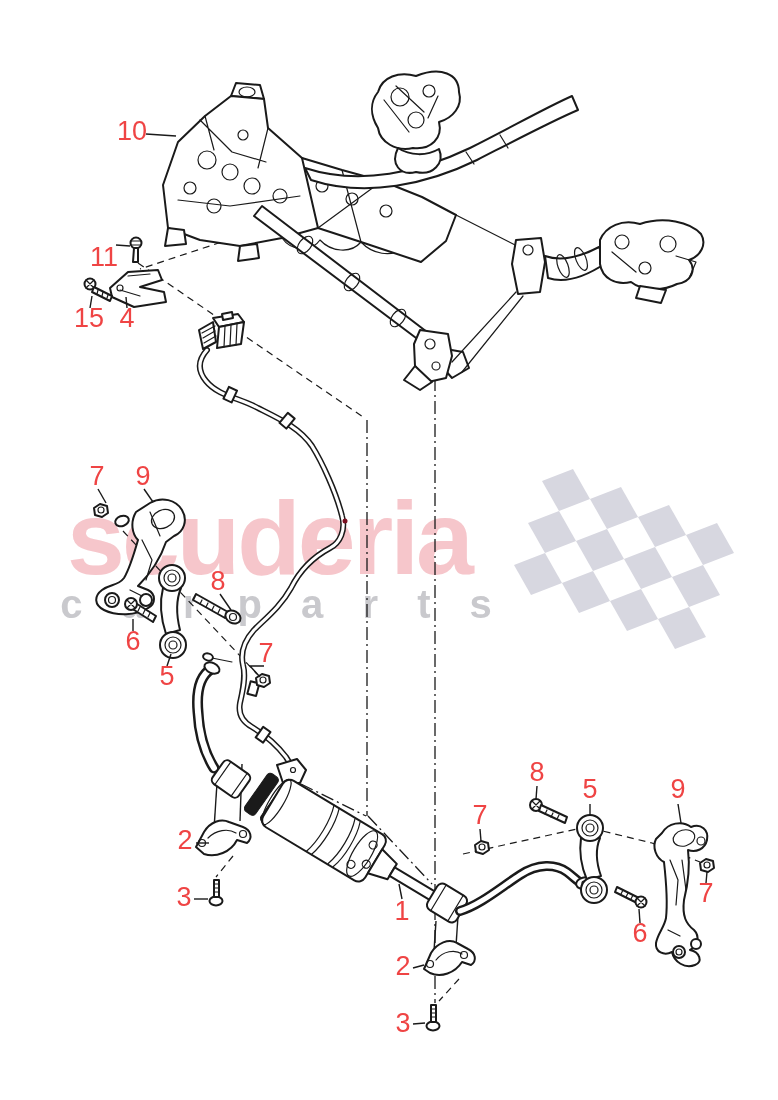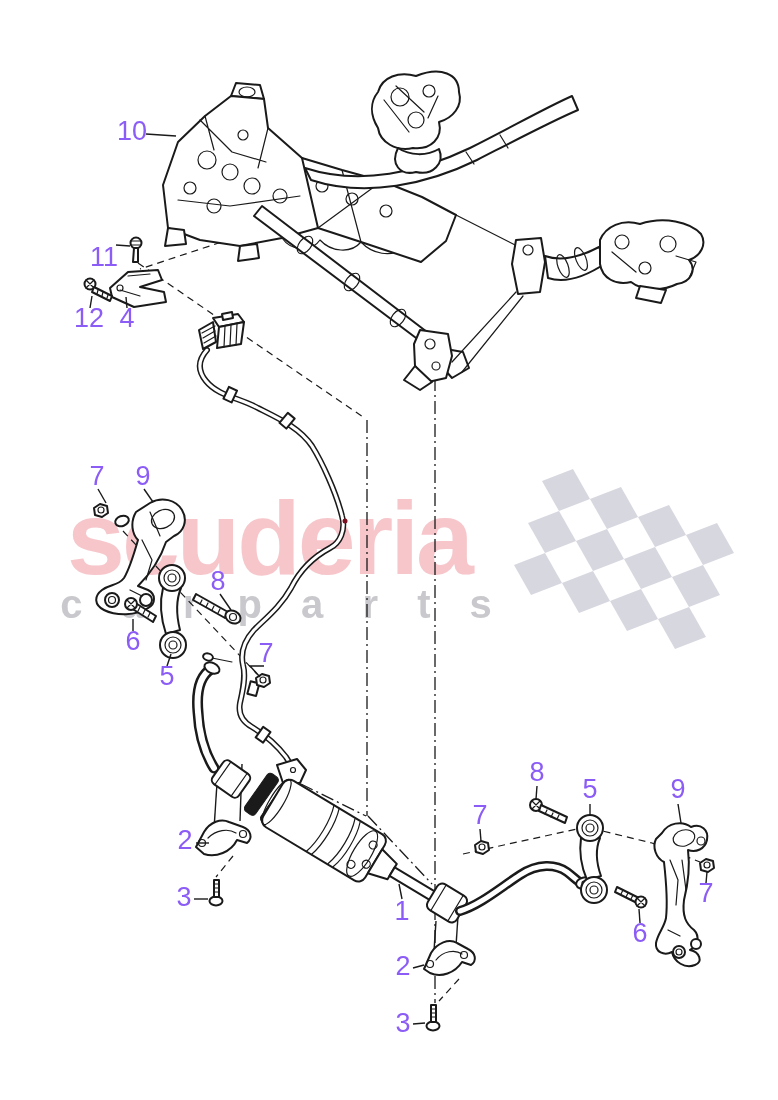--- a/index.html
+++ b/index.html
@@ -12,21 +12,21 @@
     font-family:"Liberation Sans",sans-serif;
     font-weight:bold;letter-spacing:-3px;
   }
   .wm-sub{
     font-family:"Liberation Sans",sans-serif;
     font-weight:bold;letter-spacing:14px;
   }
   .callout-layer{position:absolute;left:0;top:0;width:100%;height:100%;pointer-events:none;}
   .callout{
     position:absolute;transform:translate(-50%,-55%);
-    font-size:27px;color:#8b5cf6;line-height:1;
+    font-size:27px;color:#ef4444;line-height:1;
     font-family:"Liberation Sans",sans-serif;
   }
   .lineart{fill:#ffffff;stroke:#1a1a1a;stroke-width:2;stroke-linejoin:round;stroke-linecap:round;}
   .inner{fill:none;stroke:#1a1a1a;stroke-width:1.2;stroke-linejoin:round;stroke-linecap:round;}
   .leader{fill:none;stroke:#1a1a1a;stroke-width:1.4;}
   .dash{fill:none;stroke:#1a1a1a;stroke-width:1.2;stroke-dasharray:7 5;}
   .dashdot{fill:none;stroke:#1a1a1a;stroke-width:1.3;stroke-dasharray:13 4 2 4;}
   .dark{fill:#1a1a1a;stroke:#1a1a1a;}
 </style>
 </head>
@@ -340,21 +340,21 @@
     <path class="leader" d="M678,804 L681,823"></path>
     <path class="leader" d="M480,829 L481,841"></path>
     <path class="leader" d="M706,883 L707,872"></path>
     <path class="leader" d="M640,923 L639,909"></path>
   </g>
 </svg>
 
 <div class="callout-layer">
       <div class="callout" style="left: 132px; top: 133px;">10</div>
       <div class="callout" style="left: 104px; top: 259px;">11</div>
-      <div class="callout" style="left: 89px; top: 320px;">12</div>
+      <div class="callout" style="left: 89px; top: 320px;">15</div>
       <div class="callout" style="left: 127px; top: 320px;">4</div>
       <div class="callout" style="left: 97px; top: 478px;">7</div>
       <div class="callout" style="left: 143px; top: 478px;">9</div>
       <div class="callout" style="left: 218px; top: 583px;">8</div>
       <div class="callout" style="left: 133px; top: 643px;">6</div>
       <div class="callout" style="left: 167px; top: 678px;">5</div>
       <div class="callout" style="left: 266px; top: 655px;">7</div>
       <div class="callout" style="left: 185px; top: 842px;">2</div>
       <div class="callout" style="left: 184px; top: 899px;">3</div>
       <div class="callout" style="left: 402px; top: 913px;">1</div>

